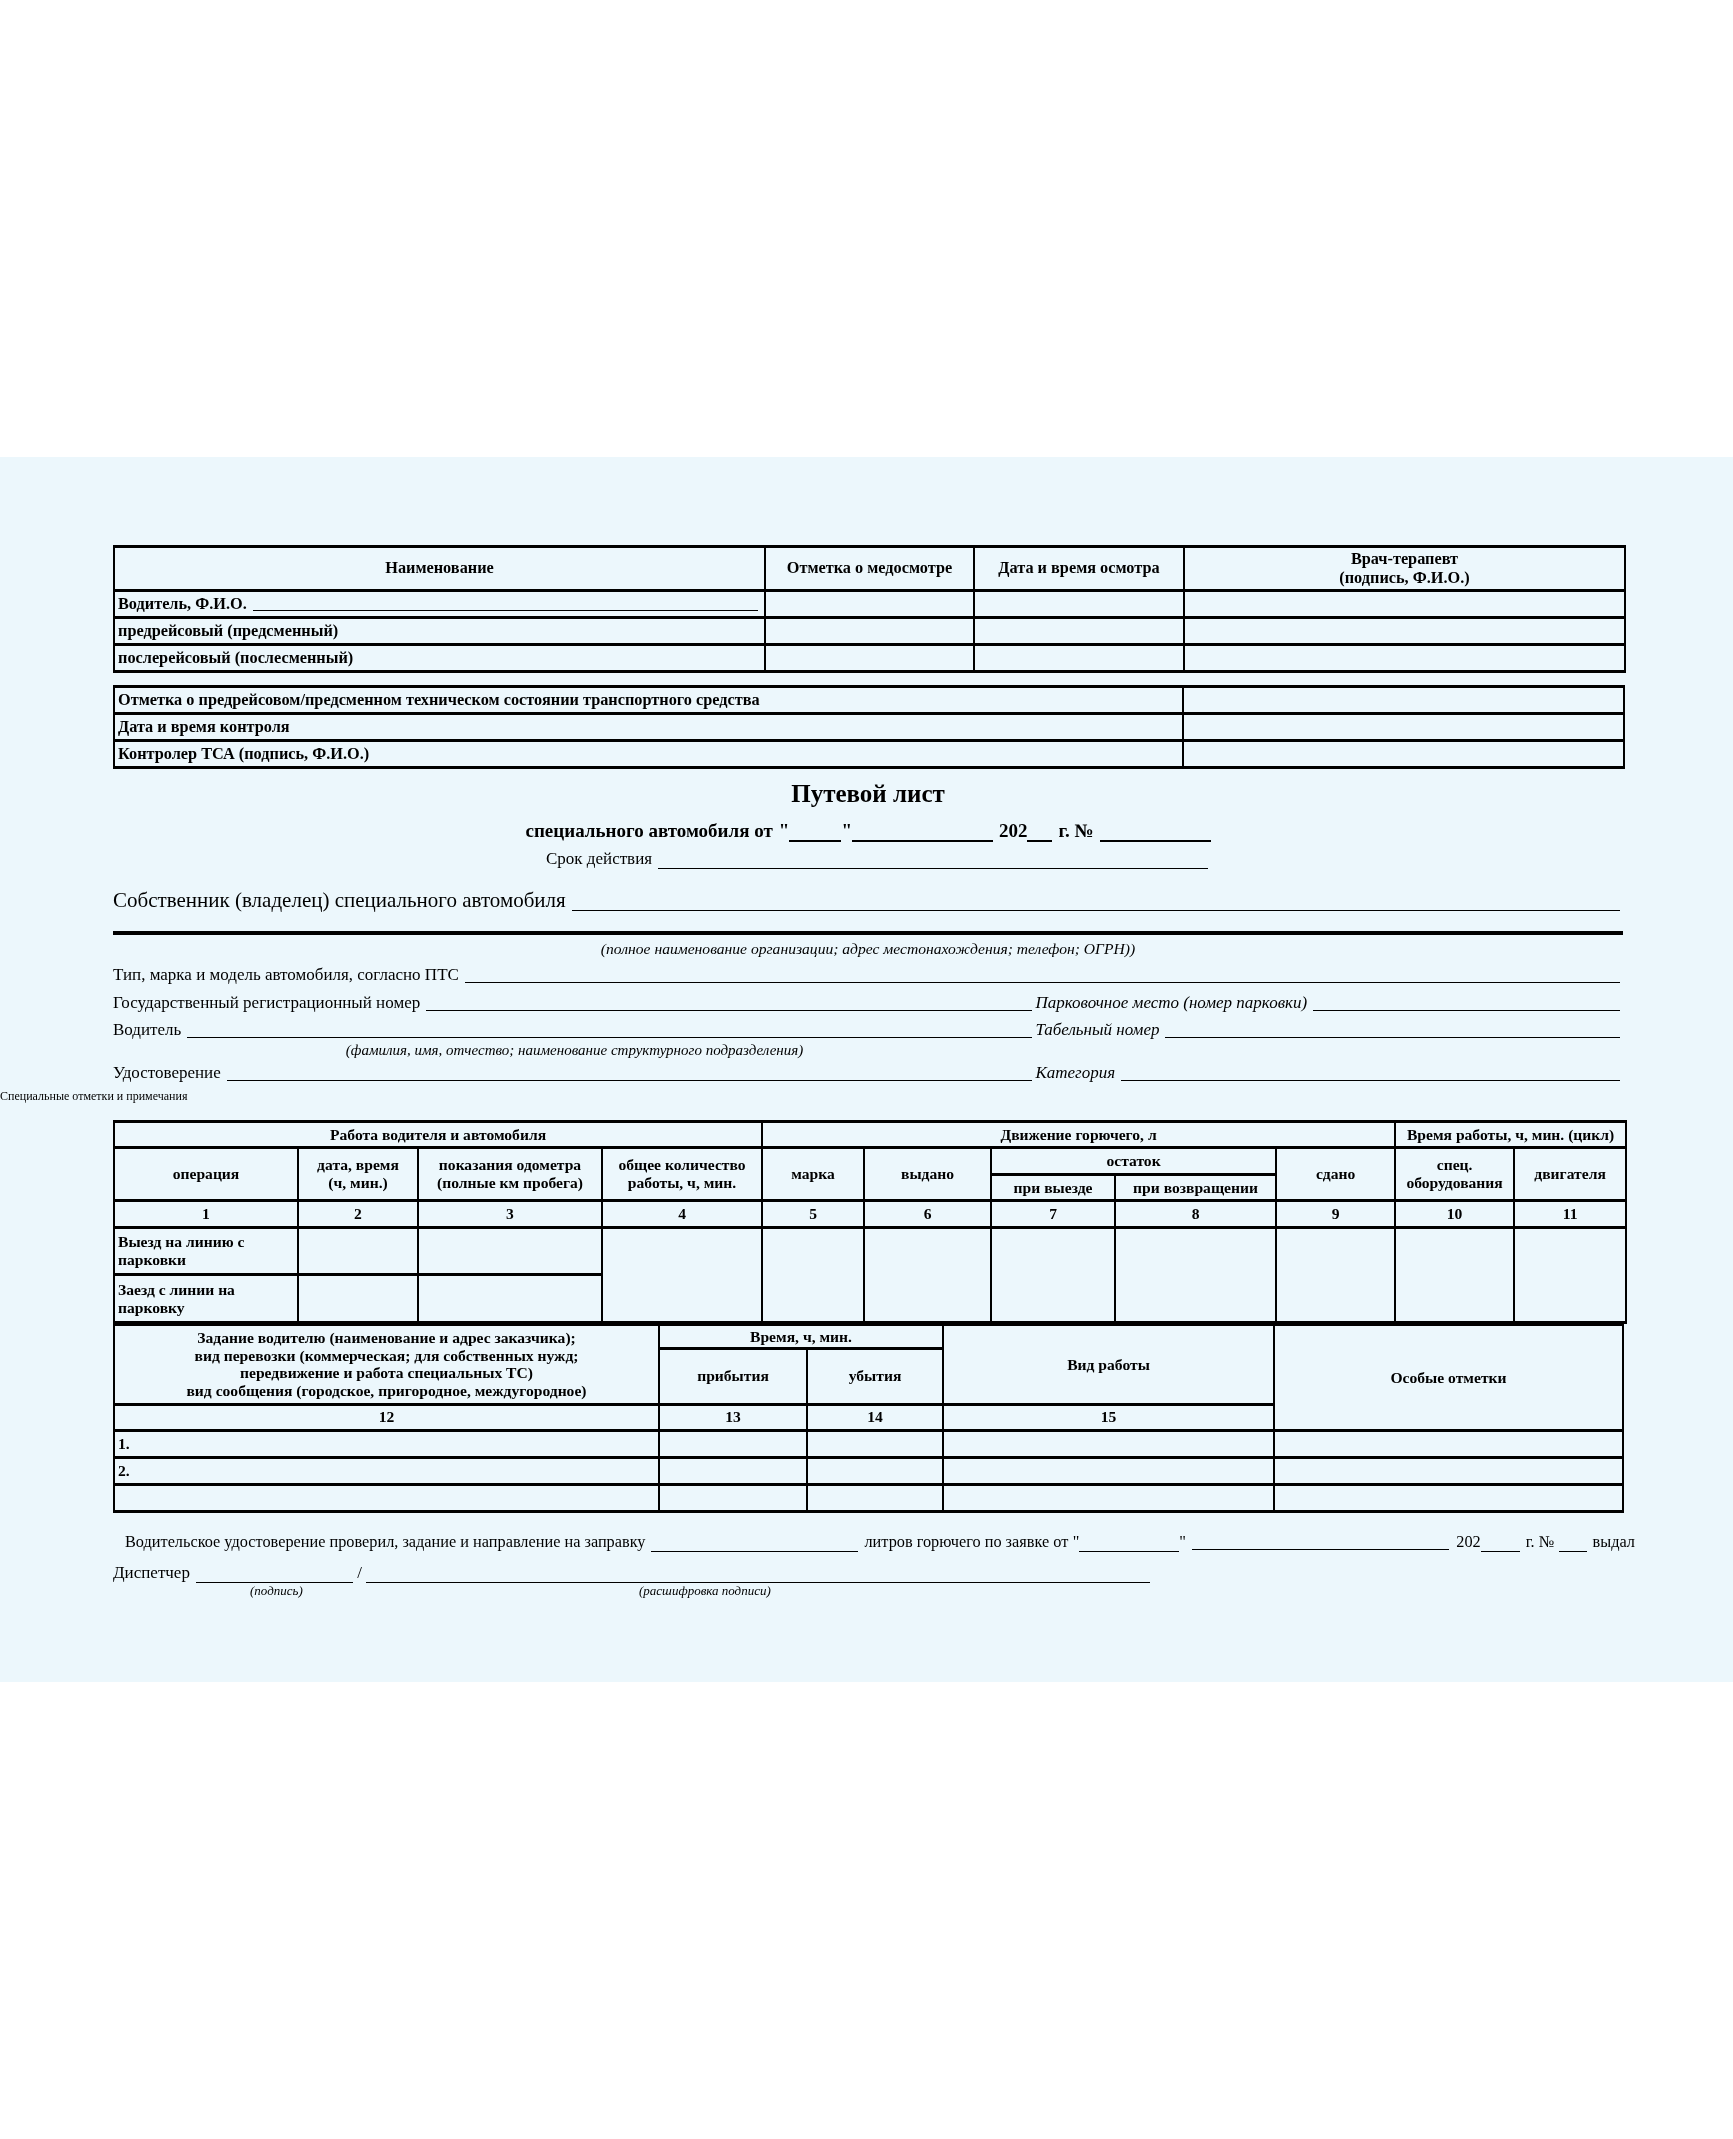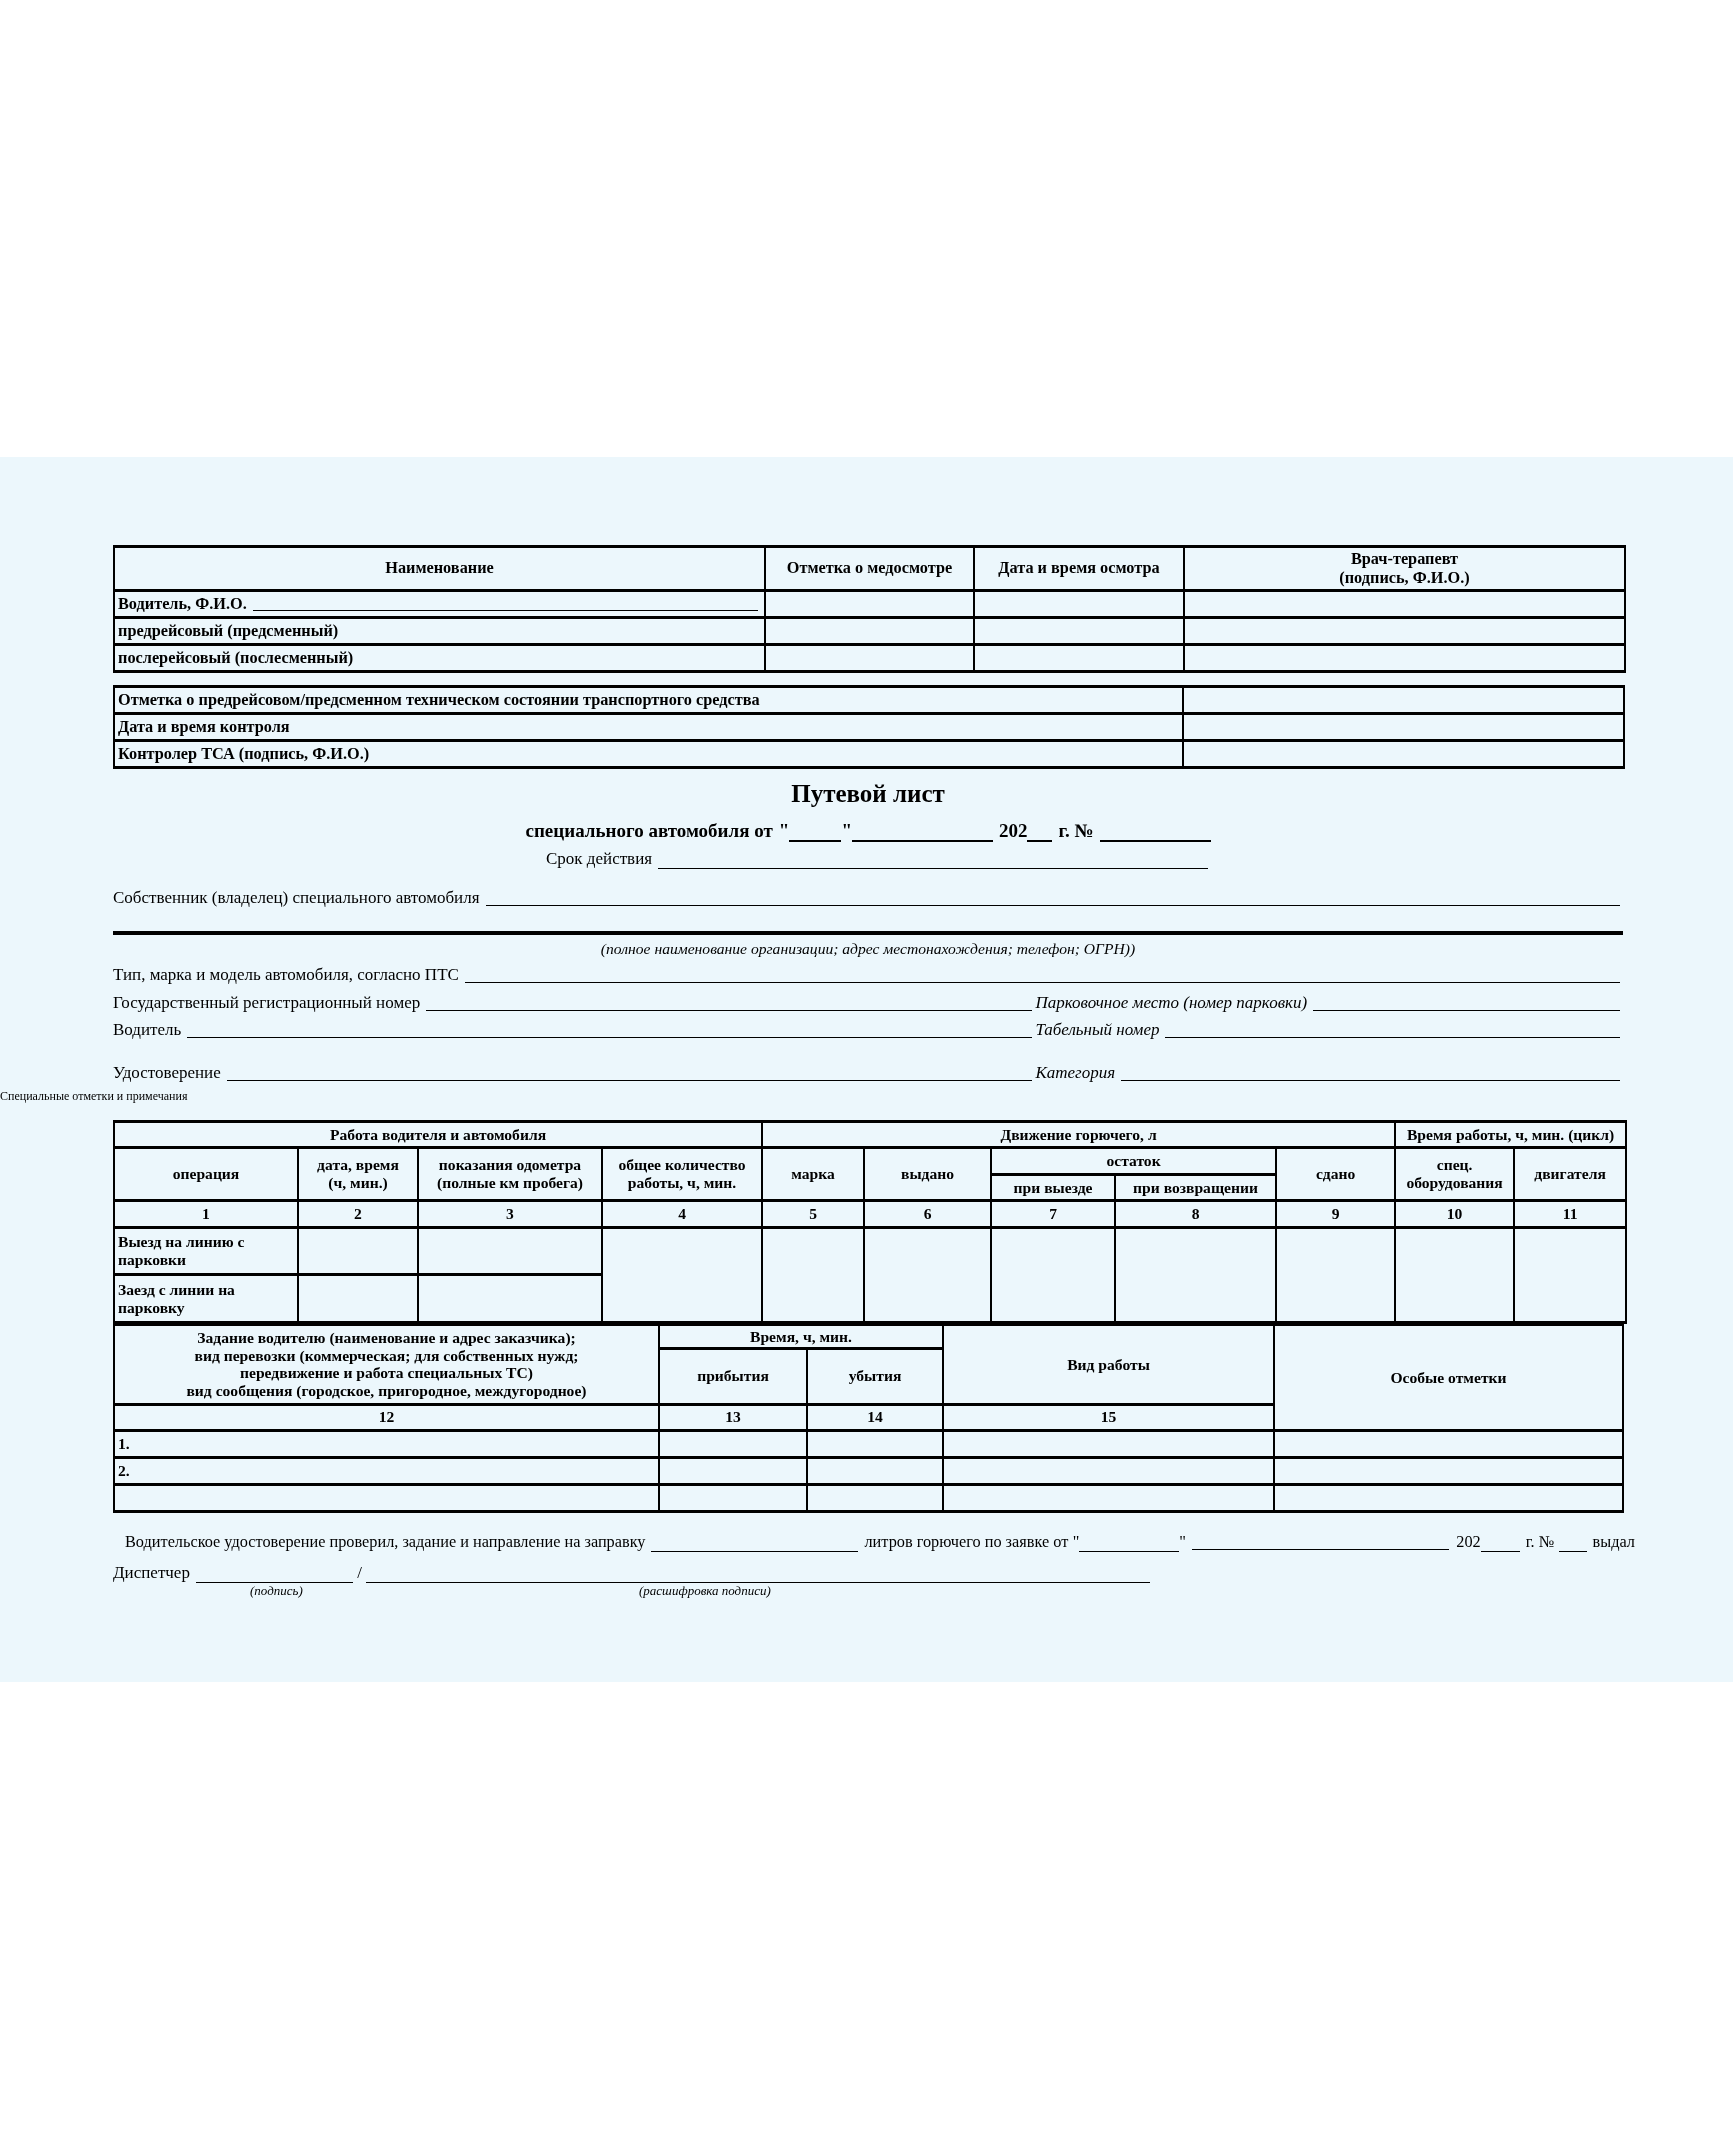--- a/index.html
+++ b/index.html
@@ -18,21 +18,21 @@
   td.lab{text-align:left;vertical-align:middle;}
   .pre{white-space:pre-line;}
   #tbl-med{position:absolute;left:113px;top:545px;}
   #tbl-med tr.hr{height:44px;} #tbl-med tr.dr{height:27px;}
   #tbl-tech{position:absolute;left:113px;top:685px;}
   #tbl-tech tr{height:27px;}
   #title{left:113px;top:780px;width:1510px;text-align:center;font-size:25px;font-weight:bold;}
   #subtitle{left:113px;top:820px;width:1510px;font-size:19px;font-weight:bold;}
   #subtitle .bl{border-bottom-width:2.2px;}
   #validity{left:546px;top:849px;font-size:17px;}
-  #owner-line{left:113px;top:888px;width:1510px;font-size:17px;}
+  #owner-line{left:113px;top:888px;width:1510px;font-size:21px;}
   #rule{left:113px;top:931px;width:1510px;height:3.7px;background:#000;}
   #owner-caption{left:113px;top:940px;width:1510px;text-align:center;font-style:italic;font-size:15.6px;}
   #vehicle-line{left:113px;top:965px;width:1510px;font-size:17px;}
   .tworow{left:113px;width:1510px;font-size:17px;display:flex;}
   .half-l{width:923px;display:flex;align-items:flex-end;}
   .half-r{width:588px;display:flex;align-items:flex-end;font-style:italic;}
   #row-reg{top:993px;} #row-driver{top:1020px;} #row-lic{top:1063px;} #row-marks{top:1089px;}
   #driver-caption{left:113px;top:1042px;width:923px;text-align:center;font-style:italic;font-size:15px;}
   #tbl-work{position:absolute;left:113px;top:1120px;}
   #tbl-work td{font-size:15.6px;}
@@ -156,20 +156,21 @@
   <div class="abs tworow" id="row-driver">
     <div class="half-l">
       <span>Водитель</span>
       <span class="fill"></span>
     </div>
     <div class="half-r">
       <span>Табельный номер</span>
       <span class="fill"></span>
     </div>
   </div>
+  <div class="abs" id="driver-caption">(фамилия, имя, отчество; наименование структурного подразделения)</div>
   <div class="abs tworow" id="row-lic">
     <div class="half-l">
       <span>Удостоверение</span>
       <span class="fill"></span>
     </div>
     <div class="half-r">
       <span>Категория</span>
       <span class="fill"></span>
     </div>
   </div>

